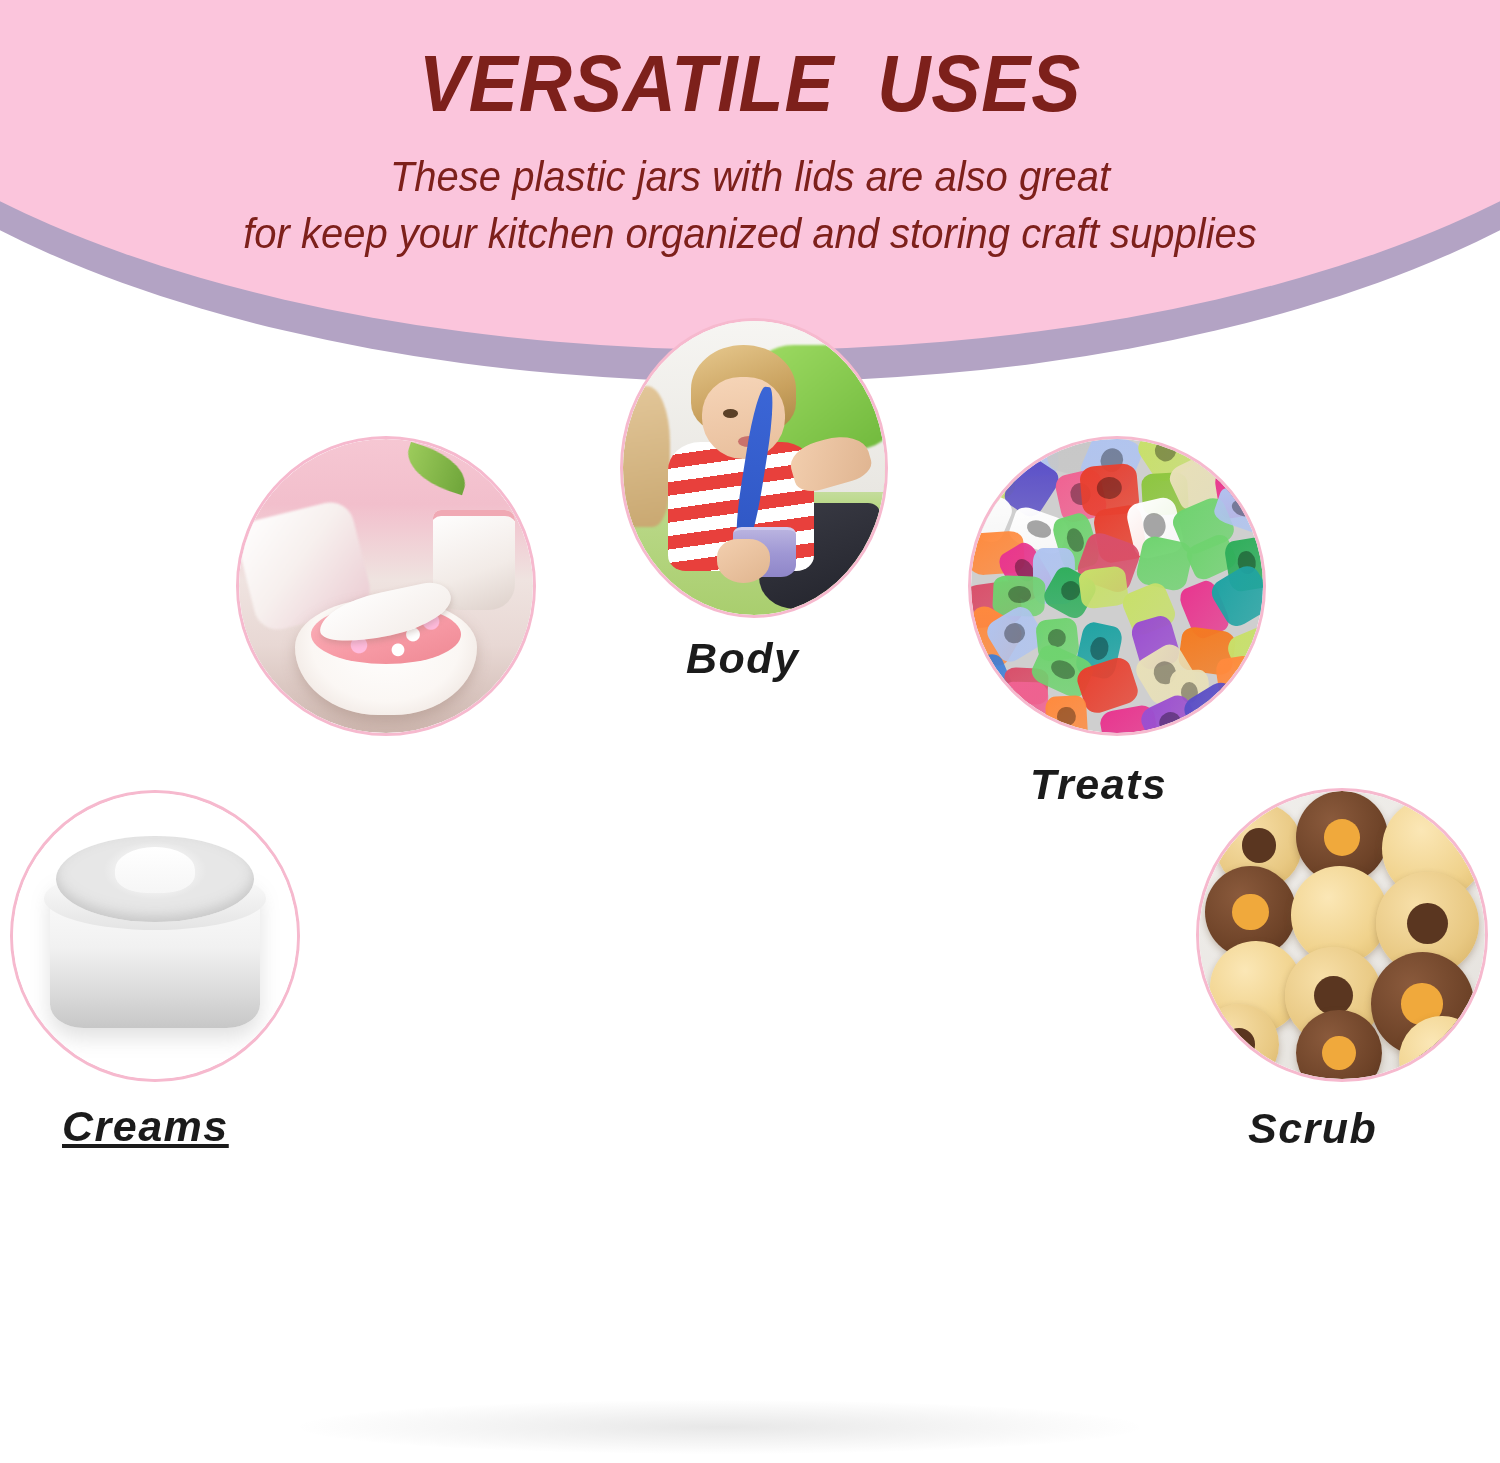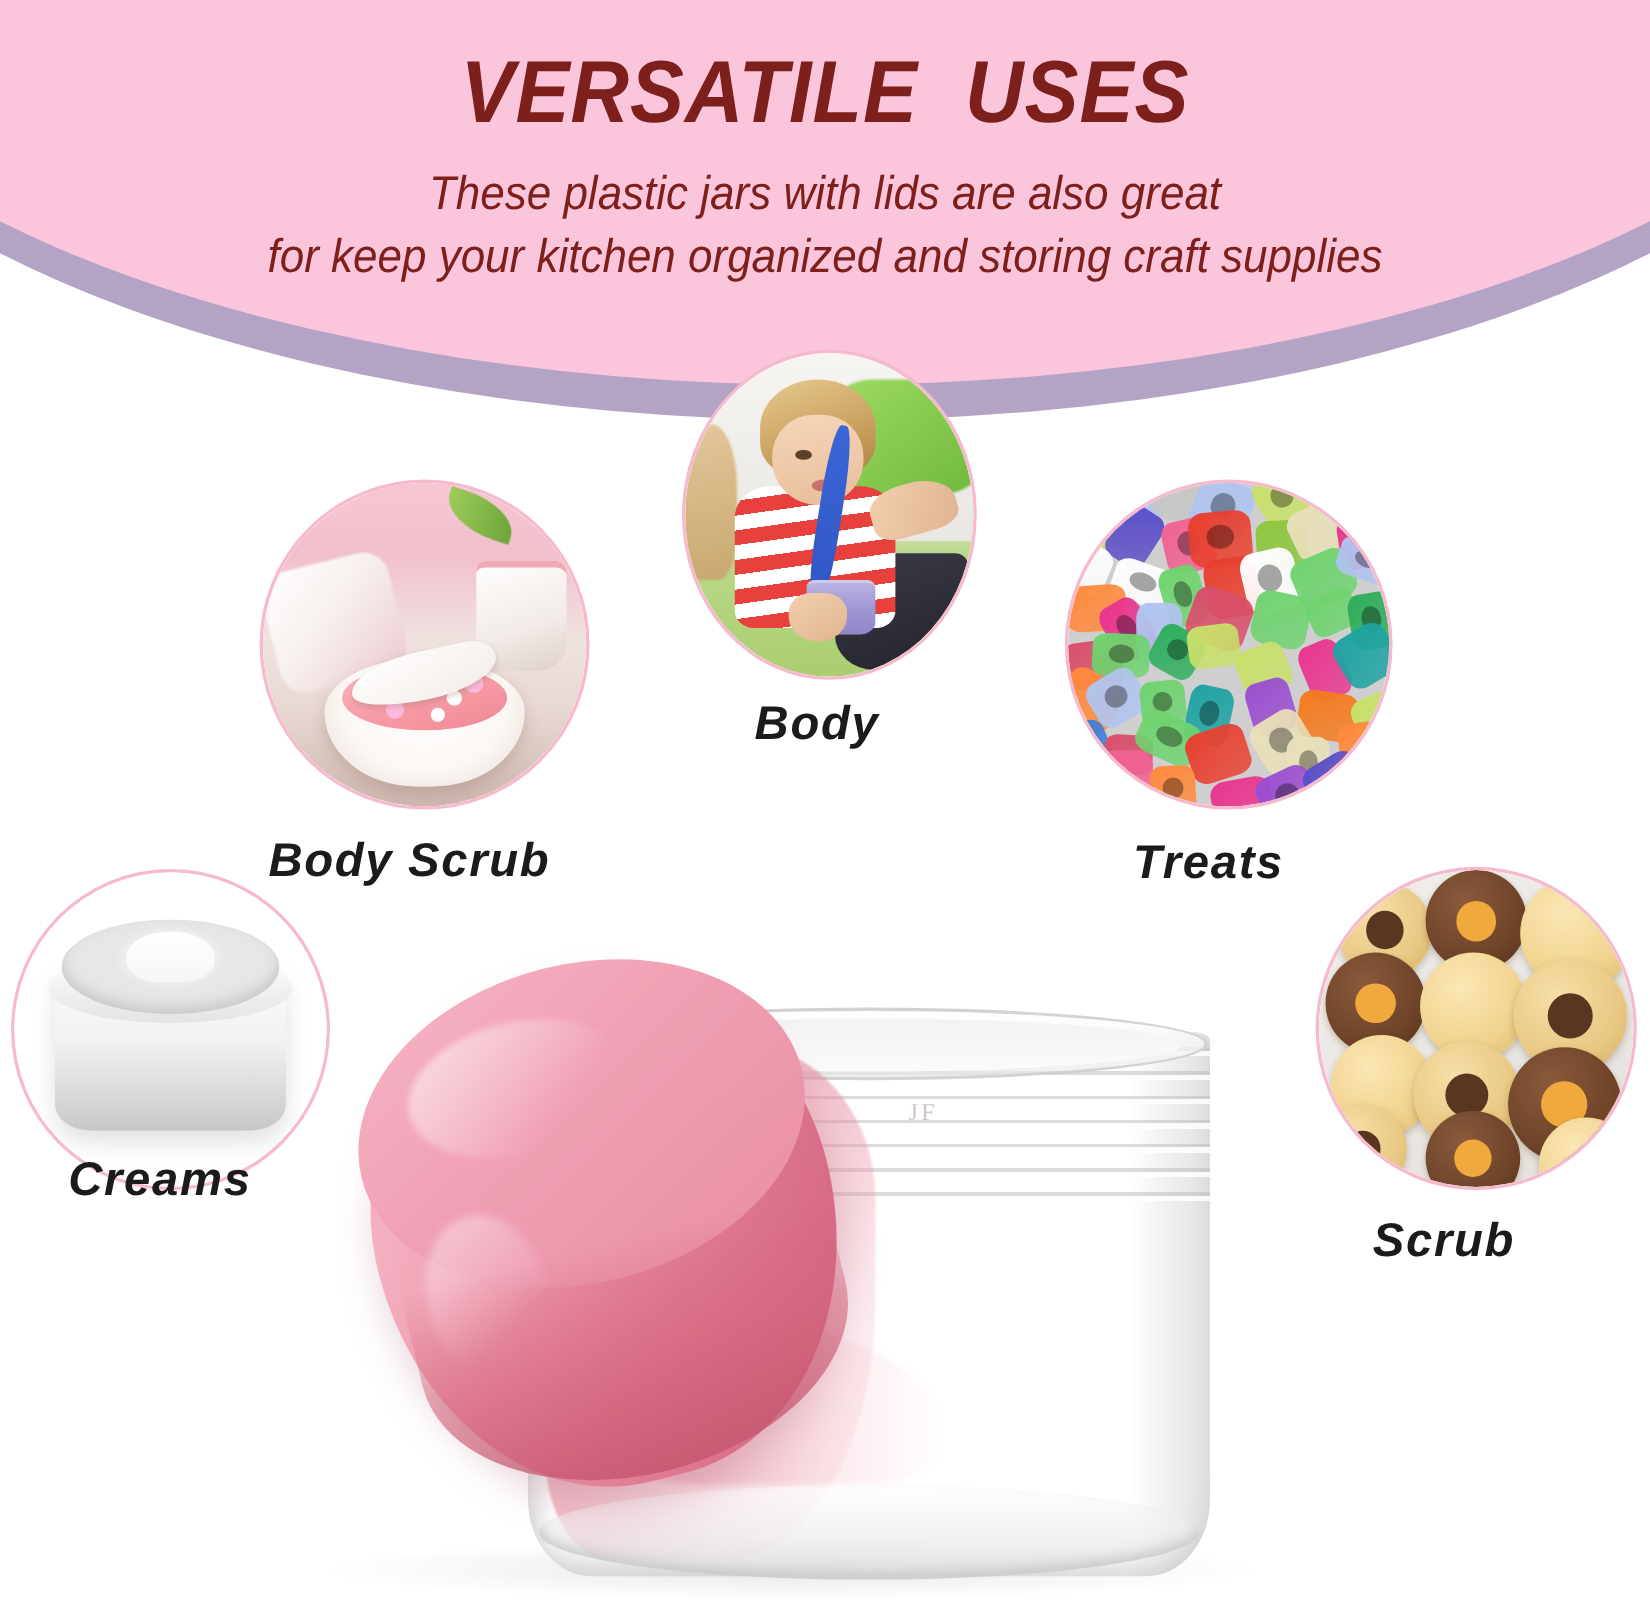--- a/index.html
+++ b/index.html
@@ -111,21 +111,21 @@
   
   #c-bodyscrub { left: 236px; top: 436px; width: 300px; height: 300px; }
   #c-toys      { left: 620px; top: 318px; width: 268px; height: 300px; }
   #c-crafts    { left: 968px; top: 436px; width: 298px; height: 300px; }
   #c-creams    { left: 10px;  top: 790px; width: 290px; height: 292px; }
   #c-treats    { left: 1196px;top: 788px; width: 292px; height: 294px; }
 
   #l-bodyscrub { left: 244px; top: 758px; }
   #l-toys      { left: 686px; top: 634px; }
   #l-crafts    { left: 1030px;top: 760px; }
-  #l-creams    { left: 62px;  top: 1048px; }
+  #l-creams    { left: 62px;  top: 1102px; text-decoration: underline; }
   #l-treats    { left: 1248px;top: 1104px; }
 
   
   
   .ph-bodyscrub {
     background:
       radial-gradient(ellipse 40% 26% at 52% 72%, #F7B8BC 0%, #F2A7AD 45%, rgba(242,167,173,0) 70%),
       linear-gradient(180deg, #F6C7D3 0%, #F2BFCC 22%, #EFE3E0 48%, #E8D8D4 70%, #CDB6AE 100%);
   }
   .bs-bowl {
@@ -414,21 +414,20 @@
   <div class="circle" id="c-bodyscrub">
     <div class="photo ph-bodyscrub">
       <div class="bs-leaf"></div>
       <div class="bs-towel"></div>
       <div class="bs-cup"></div>
       <div class="bs-bowl"></div>
       <div class="bs-salt"></div>
       <div class="bs-spoon"></div>
     </div>
   </div>
-  <div class="label" id="l-bodyscrub">Body Scrub</div>
 
   <div class="circle" id="c-toys">
     <div class="photo ph-toys">
       <div class="ty-wall"></div>
       <div class="ty-green"></div>
       <div class="ty-girlhair"></div>
       <div class="ty-pants"></div>
       <div class="ty-shirt"></div>
       <div class="ty-arm"></div>
       <div class="ty-hair"></div>
@@ -543,30 +542,14 @@
         </div>
         <div class="cookie" style="left: 34%; top: 76%; width: 30%; height: 30%; background: radial-gradient(circle at 38% 32%, rgb(138, 90, 60), rgb(110, 67, 40) 62%, rgb(84, 48, 27) 100%); box-shadow: rgba(110, 80, 50, 0.32) 0px 3px 7px;">
           <div class="center" style="background: rgb(240, 169, 60);"></div>
         </div>
         <div class="cookie" style="left: 70%; top: 78%; width: 30%; height: 30%; background: radial-gradient(circle at 38% 32%, rgb(251, 231, 182), rgb(240, 210, 140) 62%, rgb(220, 185, 106) 100%); box-shadow: rgba(110, 80, 50, 0.32) 0px 3px 7px;"></div>
       </div>
   </div>
   <div class="label" id="l-treats">Scrub</div>
 
   <div class="jar-shadow"></div>
-  <div id="product">
-    <div class="jar-body"></div>
-    <div class="jar-neck"></div>
-    <div class="jar-mouth"></div>
-    <div class="jar-inner-mouth"></div>
-    <div class="jar-pink-reflect"></div>
-    <div class="jar-pink-reflect2"></div>
-    <div class="jar-base"></div>
-    <div class="jar-emboss">JF</div>
-    <div class="lid">
-      <div class="lid-top"></div>
-      <div class="lid-edge"></div>
-      <div class="lid-gloss"></div>
-      <div class="lid-gloss2"></div>
-    </div>
-  </div>
 
 </div>
 
 </body></html>

